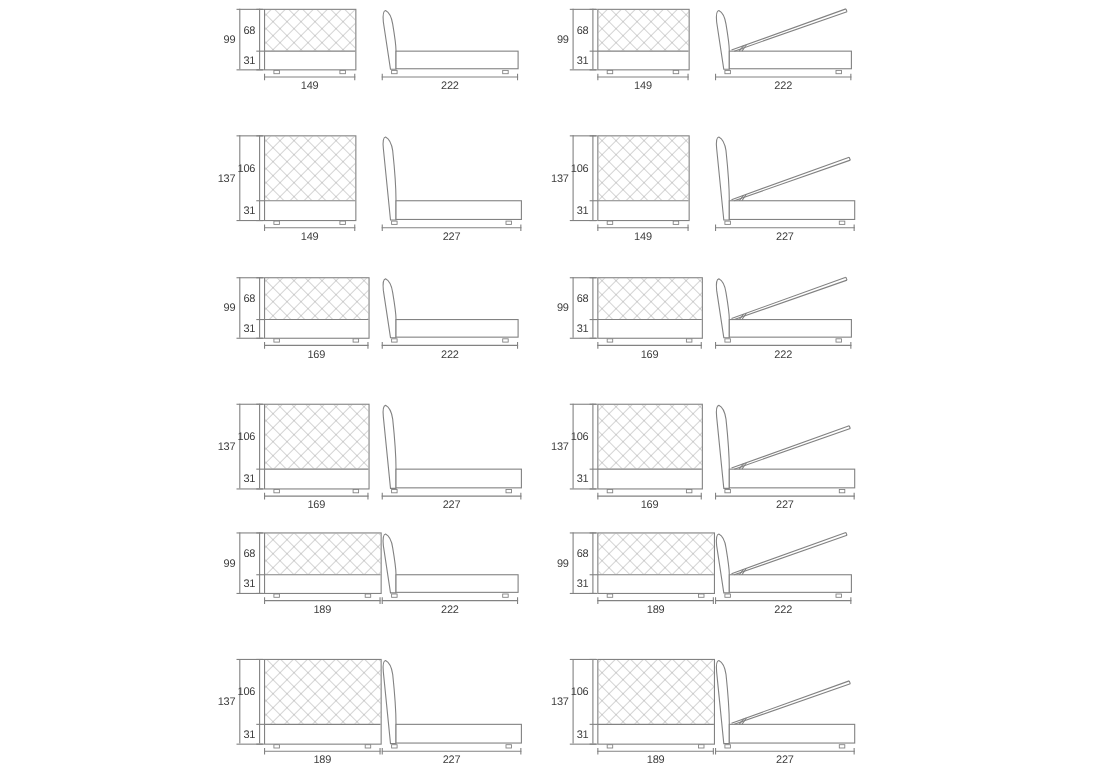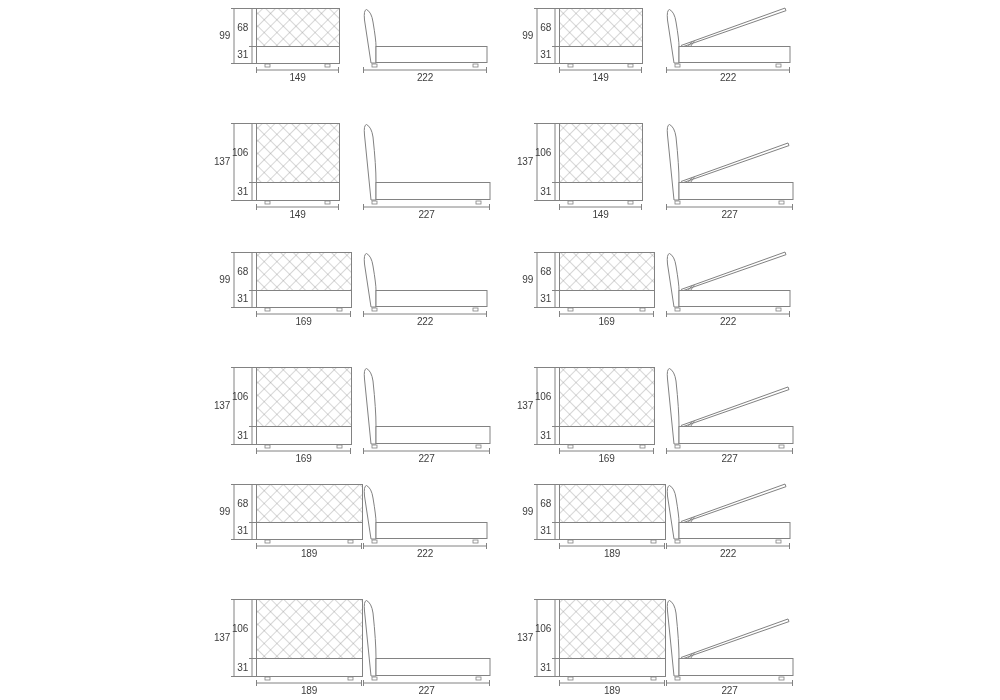--- a/index.html
+++ b/index.html
@@ -2,21 +2,21 @@
 <html><head>
 <meta charset="utf-8">
 <style>
   html,body{margin:0;padding:0;}
   body{
     width:1000px;height:700px;
     background:#ffffff;
     font-family:"Liberation Sans", sans-serif;
     overflow:hidden;
   }
-  .sheet{position:relative;width:807px;height:700px;background:#fff;margin-left:16px;}
+  .sheet{position:relative;width:807px;height:700px;background:#fff;}
   svg{display:block;}
   svg text{
     font-family:"Liberation Sans", sans-serif;
     font-size:10px;
     letter-spacing:-0.2px;
   }
 </style>
 </head>
 <body>
 

